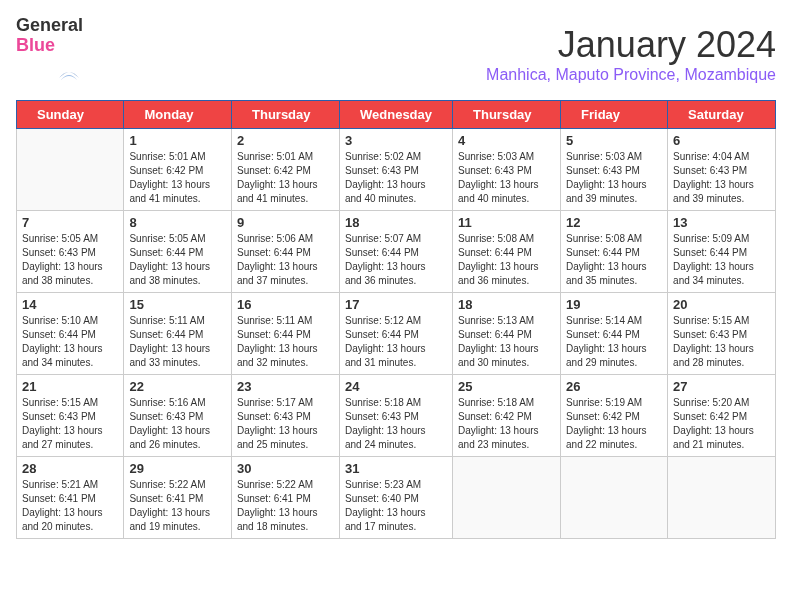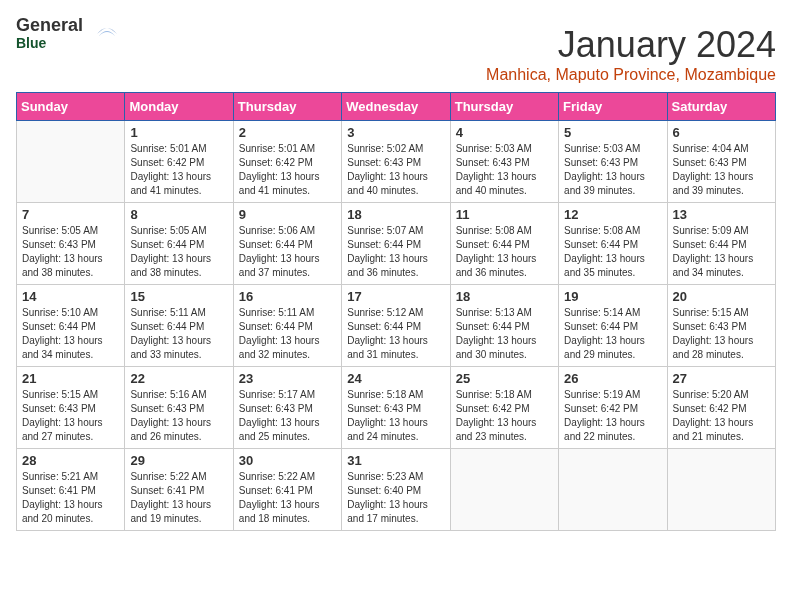--- a/index.html
+++ b/index.html
@@ -11,68 +11,69 @@
       padding: 16px;
     }
     .header {
       display: flex;
       justify-content: space-between;
       align-items: flex-start;
       margin-bottom: 8px;
     }
     .logo {
       display: flex;
-      align-items: center;
+      align-items: flex-end;
       gap: 8px;
+      flex-direction: column;
     }
     .logo-text {
       display: flex;
       flex-direction: column;
       line-height: 1.1;
     }
     .logo-general {
       font-size: 18px;
       font-weight: bold;
       color: #333;
     }
     .logo-blue {
-      font-size: 14px;
+      font-size: 18px;
       font-weight: bold;
-      color: #14532d;
+      color: #ec4899;
     }
     .logo-icon {
       width: 28px;
       height: 28px;
       margin-left: 2px;
     }
     .title-section {
       text-align: right;
       margin-top: 8px;
     }
     .month-title {
       font-size: 36px;
       font-weight: normal;
       color: #333;
     }
     .location-title {
       font-size: 16px;
-      color: #c2410c;
+      color: #8b5cf6;
       font-weight: normal;
     }
     .calendar {
       width: 100%;
       border-collapse: collapse;
       border: 1px solid #ccc;
     }
     .calendar th {
-      background-color: #ec4899;
+      background-color: #ef4444;
       color: #fff;
       font-size: 13px;
       font-weight: bold;
-      padding: 6px 4px;
+      padding: 6px 20px;
       text-align: left;
       border: 1px solid #2b5fac;
     }
     .calendar td {
       border: 1px solid #ccc;
       vertical-align: top;
       padding: 4px 5px;
       font-size: 11px;
       color: #333;
       width: calc(100% / 7);

